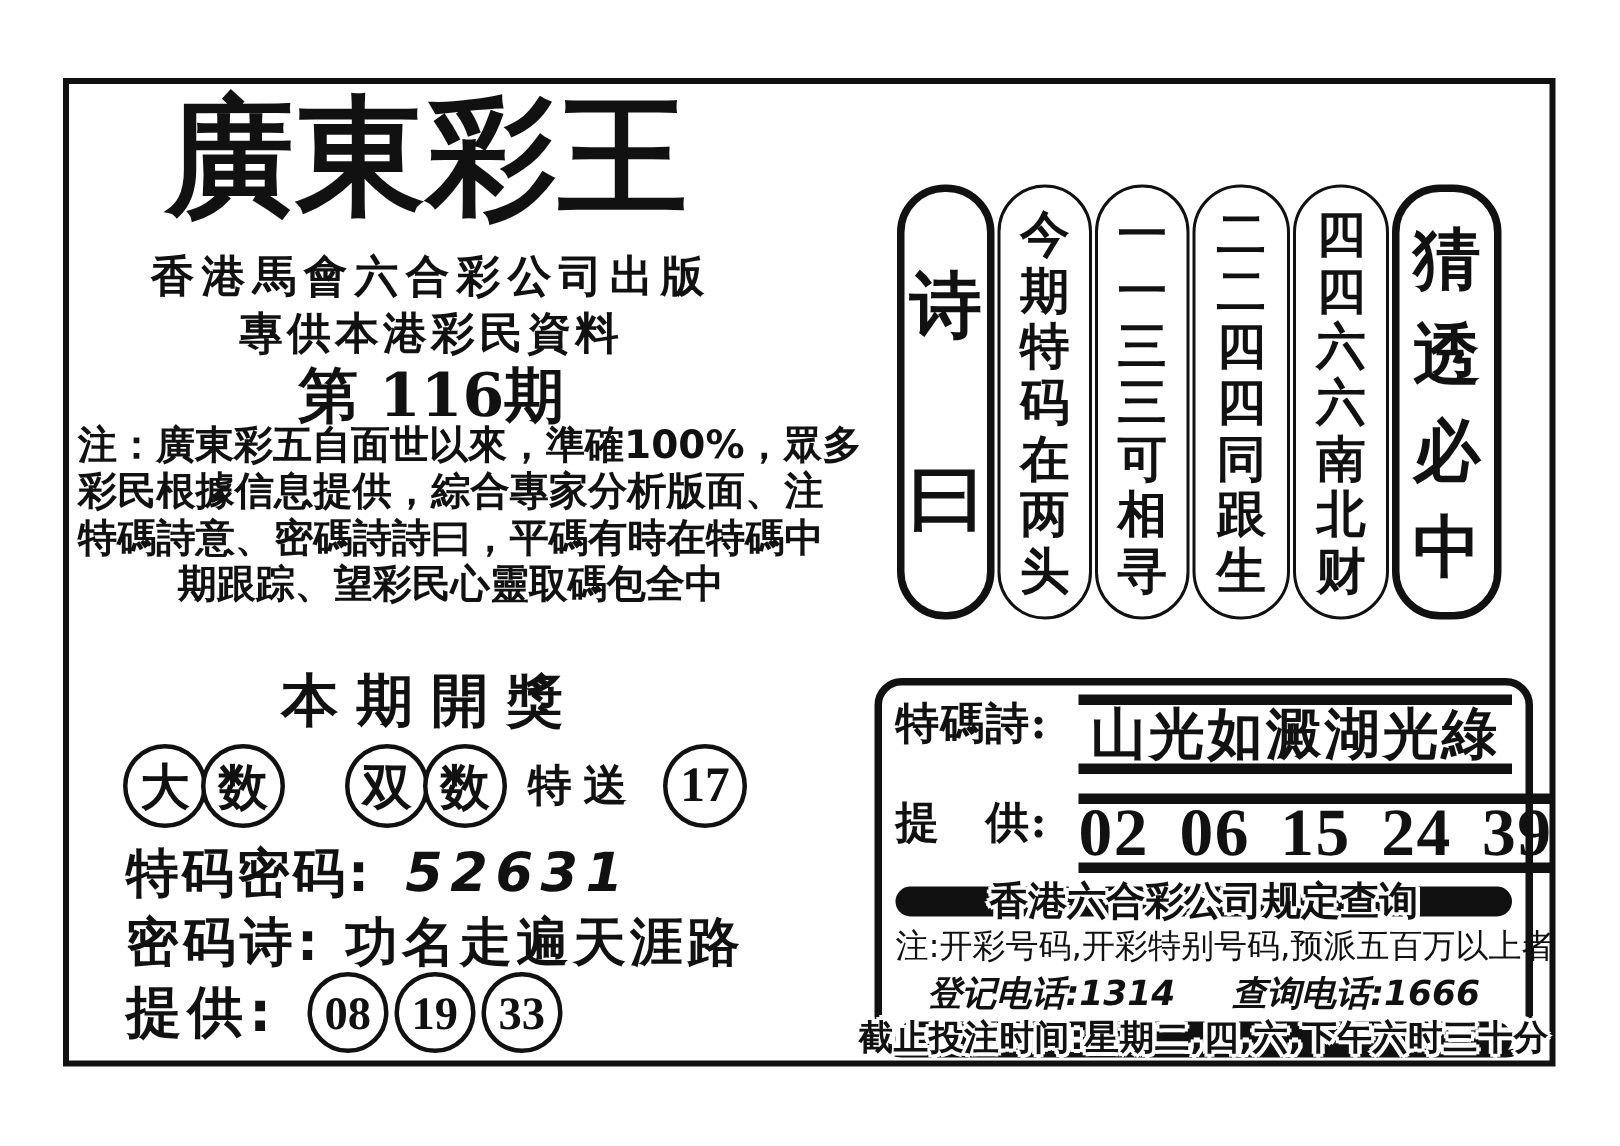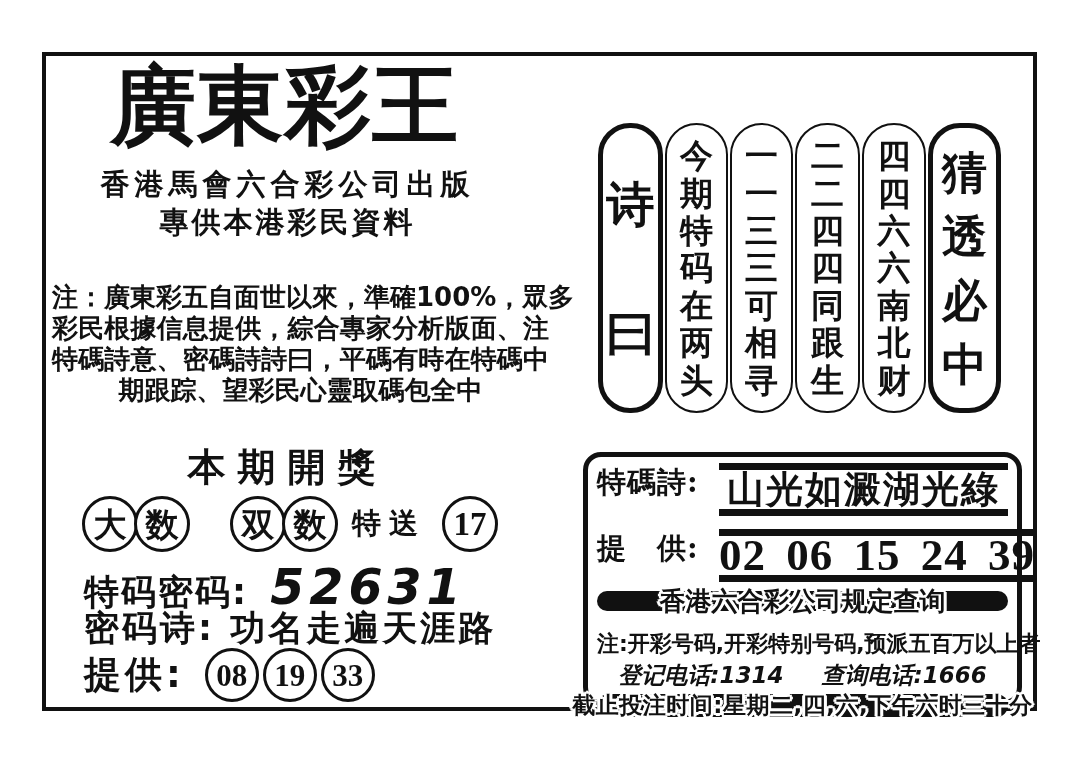--- a/index.html
+++ b/index.html
@@ -26,21 +26,21 @@
   .circle { width:56px; height:56px; border:3.5px solid var(--ink); border-radius:50%; background:var(--paper);
             display:flex; align-items:center; justify-content:center; flex:none;
             font-size:33px; font-weight:900; line-height:1; }
   .overlap { margin-left:-4px; }
   .gap-pair { margin-left:40px; }
   .special-label { margin-left:14px; font-size:29px; font-weight:900; letter-spacing:8px; white-space:nowrap; }
   .num { font-family:"Liberation Serif","DejaVu Serif",serif; font-weight:bold; }
   .special-num { margin-left:16px; font-size:33px; }
 
   .code-line  { left:84px; top:559px; font-size:35px; font-weight:900; letter-spacing:2px; white-space:nowrap; }
-  .code-value { font-size:49px; font-style:italic; letter-spacing:5px; margin-left:8px; }
+  .code-value { font-size:36px; font-style:italic; letter-spacing:5px; margin-left:8px; }
   .poem-line  { left:84px; top:605px; font-size:35px; font-weight:900; letter-spacing:3px; white-space:nowrap; }
   .provide-row { left:84px; top:648px; display:flex; align-items:center; }
   .provide-label { font-size:37px; font-weight:900; letter-spacing:4px; white-space:nowrap; }
   .pcircle { width:54px; height:54px; border:3px solid var(--ink); font-size:31px; margin-left:4px; }
   .pcircle.first { margin-left:20px; }
 
   
   .pills { left:598px; top:123px; height:290px; display:flex; gap:2px; align-items:stretch; }
   .pill { height:290px; border:2.5px solid var(--ink); border-radius:32px; background:var(--paper);
           display:flex; flex-direction:column; align-items:center; justify-content:space-around; padding:12px 0; flex:none; }
@@ -62,37 +62,38 @@
   .v1 { font-size:37px; font-weight:900; letter-spacing:2px; line-height:1; white-space:nowrap; }
   .v2 { font-family:"Liberation Serif","DejaVu Serif",serif; font-size:45px; font-weight:bold; letter-spacing:1px; word-spacing:8px; line-height:1; white-space:nowrap; }
   .ibar { height:20px; background:var(--ink); border-radius:10px; margin-top:9px;
           display:flex; align-items:center; justify-content:center; overflow:visible; }
   .ibar.deadline { height:31px; border-radius:15px; margin-top:3px; }
   .outlined { color:var(--ink); font-weight:900; line-height:1; white-space:nowrap;
               text-shadow:-2px -2px 0 #fff, 2px -2px 0 #fff, -2px 2px 0 #fff, 2px 2px 0 #fff,
                           -3px 0 0 #fff, 3px 0 0 #fff, 0 -3px 0 #fff, 0 3px 0 #fff; }
   .ibar .outlined { font-size:26px; }
   .ibar.deadline .outlined { font-size:23px; letter-spacing:0.5px; }
-  .rnote { margin-top:18px; font-size:22px; font-weight:700; text-align:left; white-space:nowrap; }
+  .rnote { margin-top:5px; font-size:22px; font-weight:400; text-align:left; white-space:nowrap; }
   .rphones { margin-top:1px; display:flex; justify-content:center; gap:38px; font-size:23px; font-weight:900; font-style:italic; white-space:nowrap; }
 </style>
 </head>
 <body>
 
 <div class="page">
   <div class="frame"></div>
 
   <div class="abs title">
       <span class="ch">廣</span>
       <span class="ch">東</span>
       <span class="ch">彩</span>
       <span class="ch">王</span>
     </div>
   <div class="abs sub sub1">香港馬會六合彩公司出版</div>
   <div class="abs sub sub2">專供本港彩民資料</div>
+  <div class="abs issue">第 116期</div>
 
   <div class="abs note">
     <div class="note-line">注：廣東彩五自面世以來，準確100%，眾多</div>
     <div class="note-line">彩民根據信息提供，綜合專家分析版面、注</div>
     <div class="note-line">特碼詩意、密碼詩詩曰，平碼有時在特碼中</div>
     <div class="note-line">期跟踪、望彩民心靈取碼包全中</div>
   </div>
 
   <div class="abs heading2">本期開獎</div>
 

